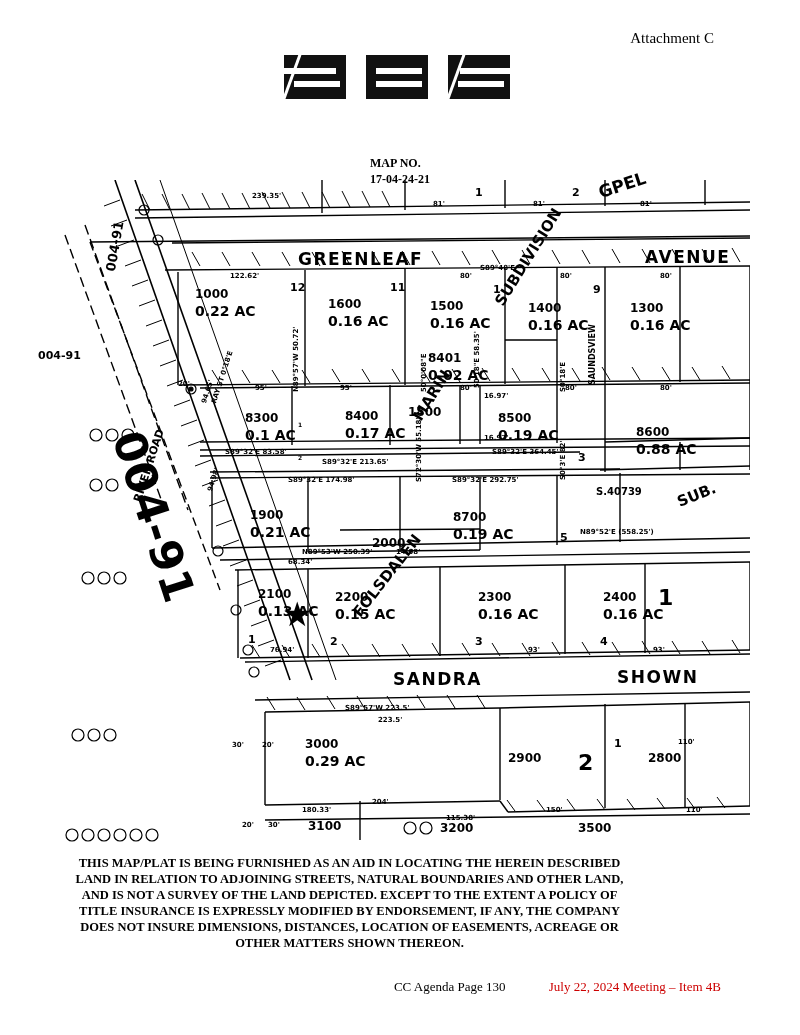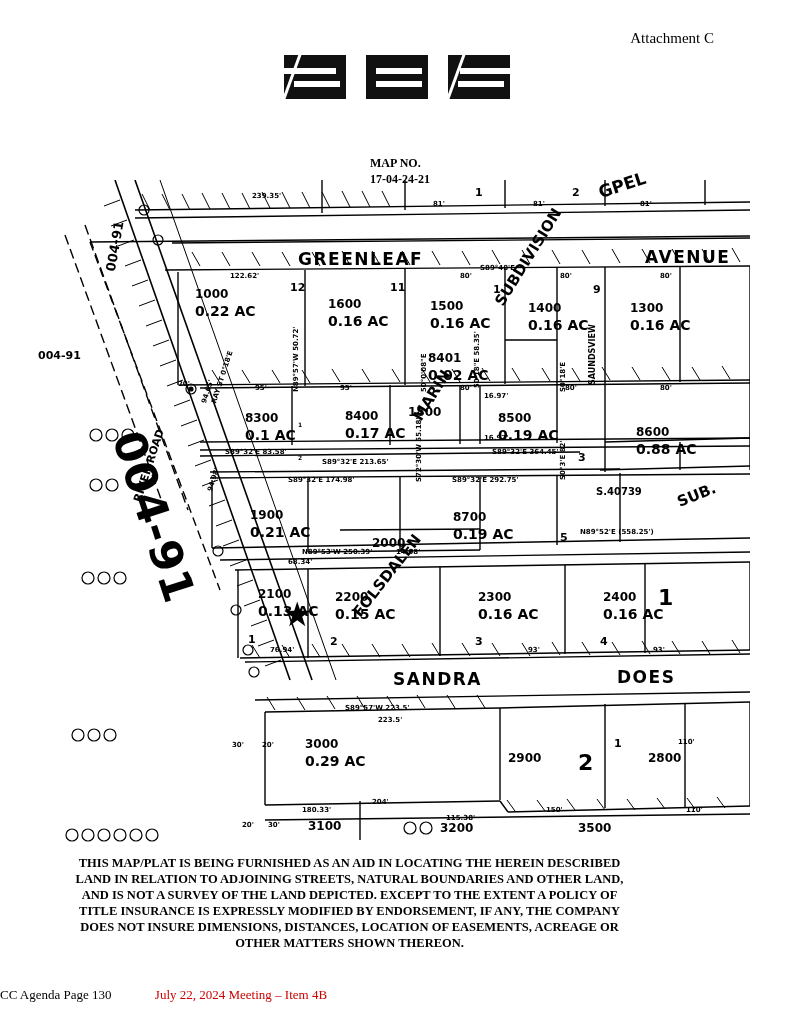--- a/index.html
+++ b/index.html
@@ -171,24 +171,24 @@
     font-weight: bold;
     font-size: 12.5px;
     line-height: 1.28;
     padding: 0 72px;
     box-sizing: border-box;
   }
 
   
   .footer {
     position: absolute;
-    bottom: 32px;
+    bottom: 40px;
     left: 0;
     width: 721px;
-    text-align: left;
+    text-align: right;
     font-size: 13px;
   }
   .footer .page-num { color: #000000; }
   .footer .meeting { color: #cc0000; margin-left: 40px; }
 </style>
 </head>
 <body>
 
 <div class="page">
 
@@ -456,21 +456,21 @@
         <circle cx="76" cy="655" r="6"></circle>
         <circle cx="92" cy="655" r="6"></circle>
         <circle cx="350" cy="648" r="6"></circle>
         <circle cx="366" cy="648" r="6"></circle>
       </g>
     </svg>
 
     <div class="lbl street" style="left:238px;top:70px">GREENLEAF</div>
     <div class="lbl street" style="left:585px;top:68px">AVENUE</div>
     <div class="lbl street" style="left:333px;top:490px">SANDRA</div>
-    <div class="lbl street" style="left:557px;top:488px">DOES</div>
+    <div class="lbl street" style="left:557px;top:488px">SHOWN</div>
 
     <div class="lbl" style="left:72px;top:320px;font-size:11px;font-weight:bold;transform:rotate(-72deg);transform-origin:left top;">RIVER ROAD</div>
 
     <div class="lbl" style="left:-22px;top:170px;font-size:11px;font-weight:bold;">004-91</div>
 
     <div class="lbl" style="left:44px;top:90px;font-size:13px;font-weight:bold;transform:rotate(-80deg);transform-origin:left top;">004-91</div>
 
     <div class="lbl bigroad" style="left:90px;top:245px;transform:rotate(72deg);">004-91</div>
 
     <div class="lbl" style="left:536px;top:4px;font-size:17px;font-weight:bold;transform:rotate(-18deg);transform-origin:left top;">GPEL</div>

